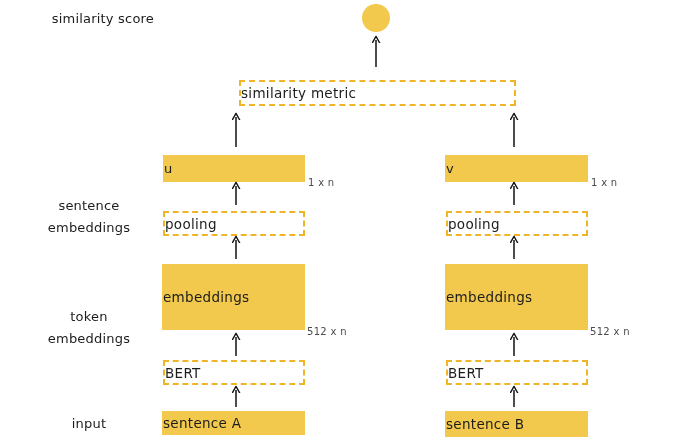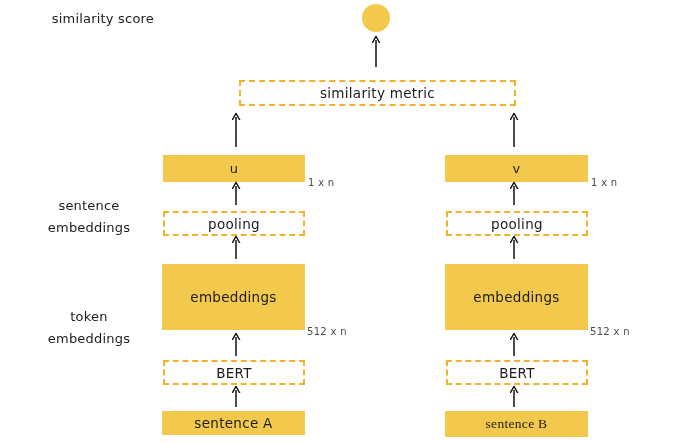--- a/index.html
+++ b/index.html
@@ -31,21 +31,21 @@
     white-space: pre-line;
     user-select: none;
   }
 
   
   .node {
     position: absolute;
     box-sizing: border-box;
     display: flex;
     align-items: center;
-    justify-content: center;
+    justify-content: flex-start;
     color: #1c1c1c;
     font-family: "DejaVu Sans", sans-serif;
     font-size: 13.5px;
     letter-spacing: 0.3px;
   }
   .node.solid {
     background: #f2c94c;
     border: 1px solid #f2c94c;
   }
   .node.dashed {
@@ -94,20 +94,21 @@
 <div id="canvas">
 
   <div class="row-label" style="left:24px; top:8px; width:130px;text-align:right;">similarity score</div>
 
   <div class="row-label" style="left:24px; top:150px; width:130px;margin-top:45px;">sentence
 embeddings</div>
 
   <div class="row-label" style="left:24px; top:266px; width:130px;margin-top:40px;">token
 embeddings</div>
 
+  <div class="row-label" style="left:24px; top:413px; width:130px;">input</div>
 
   <div class="score-dot" style="left:362px; top:4px; width:28px; height:28px;"></div>
 
   <div class="node dashed" style="left:239px; top:80px; width:277px; height:26px;">
     <span class="node-text">similarity metric</span>
   </div>
 
   <div class="node solid vec" style="left:163px; top:155px; width:142px; height:27px;">
     <span class="node-text">u</span>
   </div>
@@ -141,21 +142,21 @@
 
   <div class="node solid" style="left:445px; top:264px; width:143px; height:66px;">
     <span class="node-text">embeddings</span>
   </div>
   <div class="dim" style="left:590px; top:326px;">512 x n</div>
 
   <div class="node dashed" style="left:446px; top:360px; width:142px; height:25px;">
     <span class="node-text">BERT</span>
   </div>
 
-  <div class="node solid" style="left:445px; top:411px; width:143px; height:26px;font-family:Liberation Serif, serif;">
+  <div class="node solid" style="left:445px; top:411px; width:143px; height:26px;">
     <span class="node-text">sentence B</span>
   </div>
 
   <svg id="arrows" viewBox="0 0 700 443" xmlns="http://www.w3.org/2000/svg">
     <defs>
       <marker id="ah" markerWidth="7" markerHeight="7" refX="2.2" refY="3" orient="auto" markerUnits="strokeWidth">
         <path d="M0,0.4 L4.6,3 L0,5.6" fill="none" stroke="#111111" stroke-width="0.9" stroke-linecap="round" stroke-linejoin="round"></path>
       </marker>
     </defs>
 

